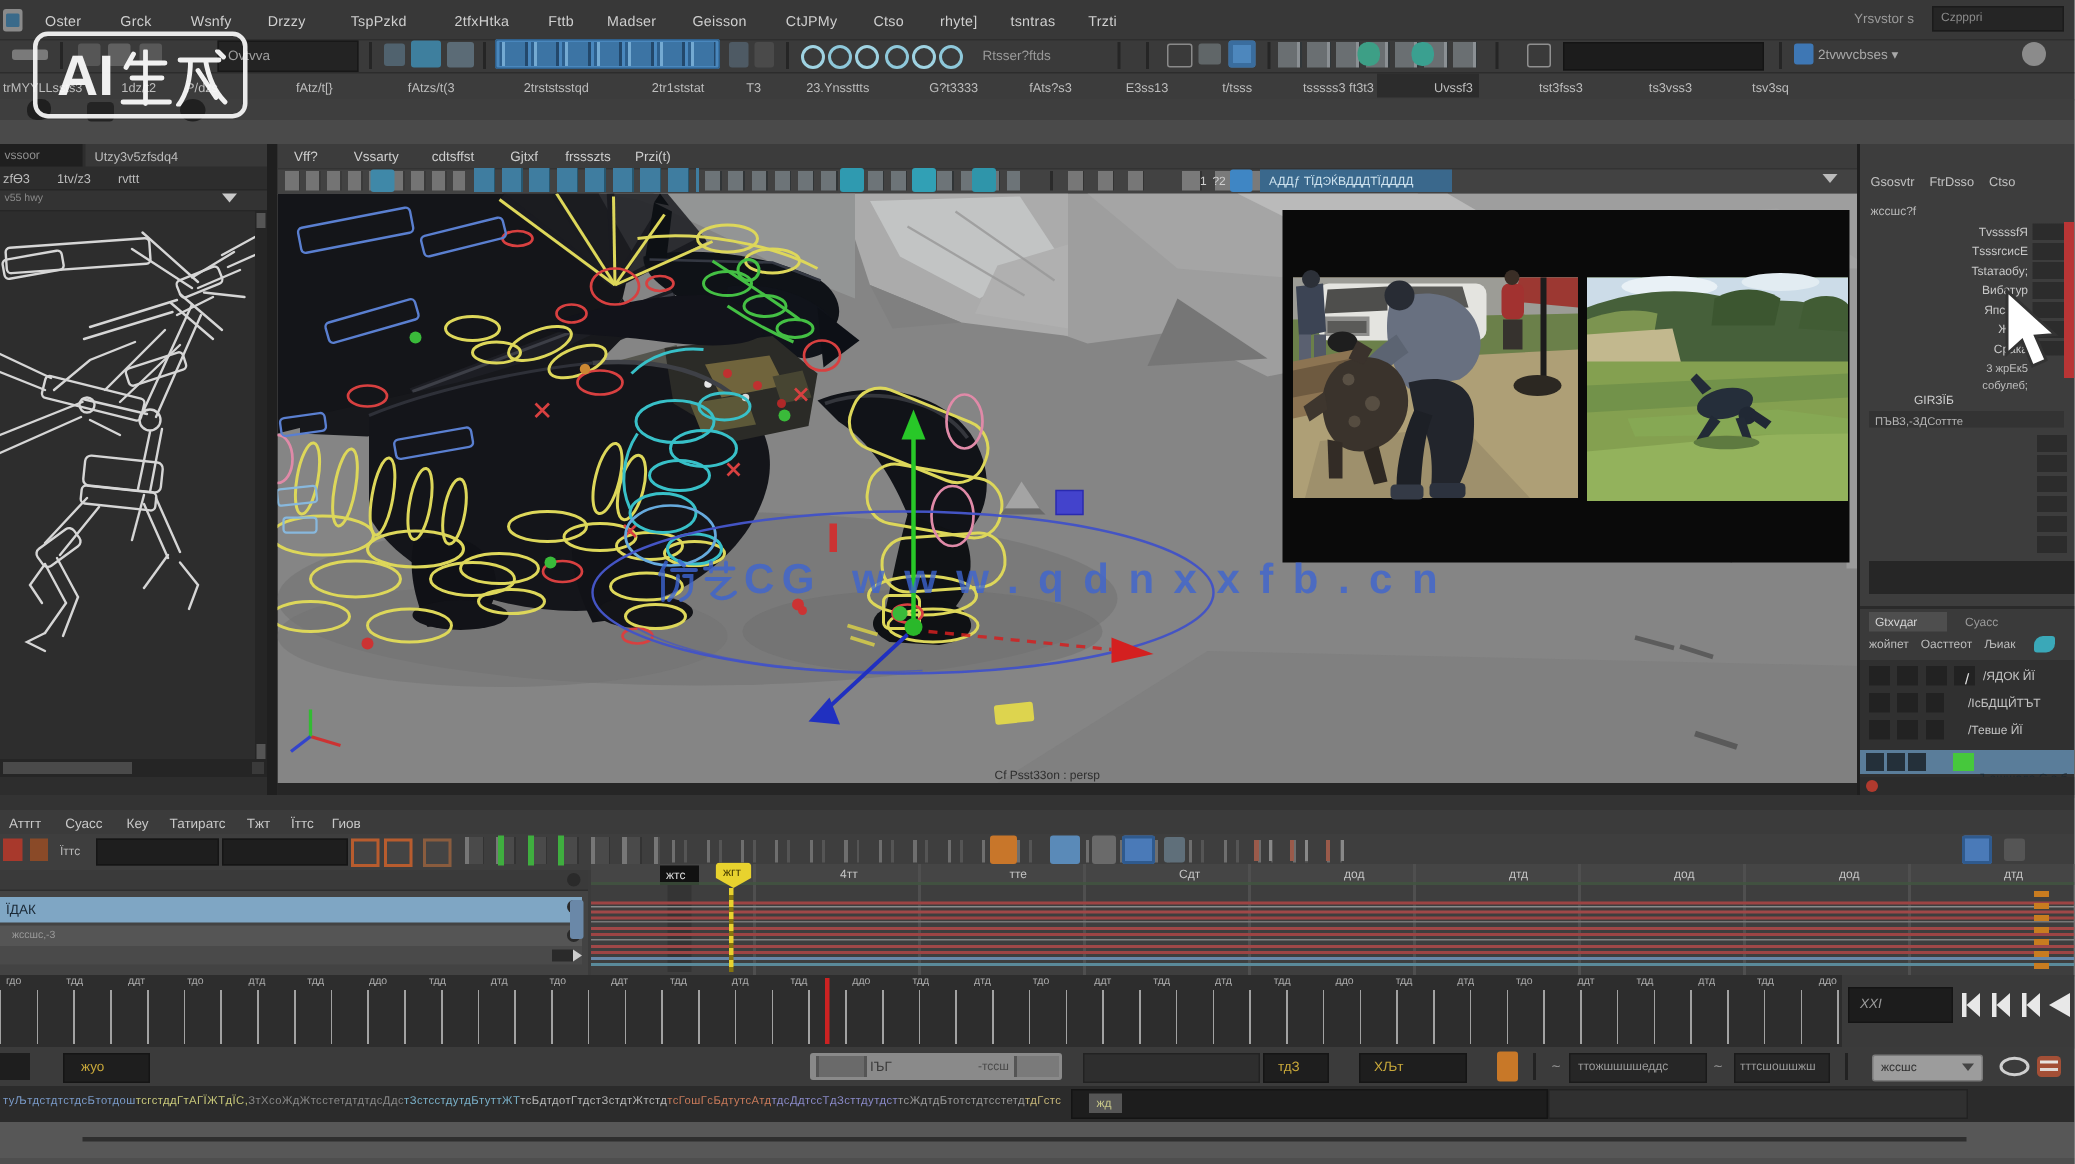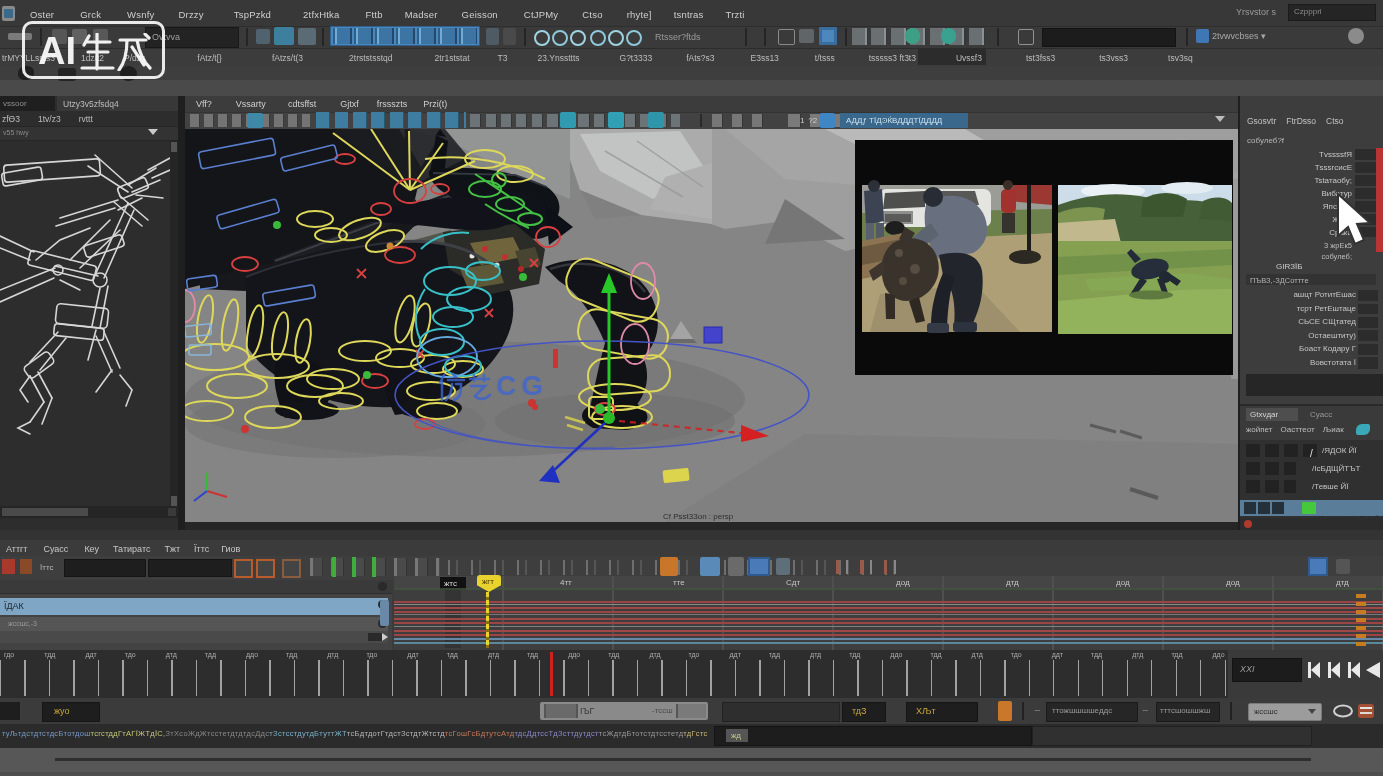--- a/index.html
+++ b/index.html
@@ -466,34 +466,32 @@
 <path d="M984,144 L996,152 L992,157 L982,150 Z" fill="#202834"></path>
 <ellipse cx="966" cy="166" rx="22" ry="4.5" fill="#5e7a40"></ellipse>
 </g>
 </svg>
 
 <div class="abs" style="left:185px;top:522px;width:1055px;height:8px;background:#262626"></div>
 
 <div class="abs" style="left:1240px;top:96px;width:143px;height:434px;background:#3d3d3d"></div>
 <div class="abs tiny" style="left:1247px;top:116px;color:#c2c2c2;font-size:8.5px">
 <span>Gsosvtr</span><span style="margin-left:10px">Ftr</span><span style="">Dssо</span><span style="margin-left:10px">Ctso</span></div>
-<div class="abs tiny" style="left:1247px;top:136px;color:#b8b8b8;font-size:8px">собулеб?f</div>
+<div class="abs tiny" style="left:1247px;top:136px;color:#b8b8b8;font-size:8px">жссшс?f</div>
 
 <div class="abs tiny" style="left:1240px;top:148px;width:112px;color:#c8c8c8;font-size:8px;text-align:right;line-height:13px">
 TvssssfЯ<br>ΤsssrсисЕ<br>Tstатаобу;<br>Вибатур<br>Япсас а<br>Жрак<br>Срака</div>
 <div class="abs" style="left:1355px;top:149px;width:23px;height:88px;background:
   repeating-linear-gradient(180deg,#2c2c2c 0 11px,#3d3d3d 11px 13px)"></div>
 
 <div class="abs" style="left:1376px;top:148px;width:7px;height:104px;background:#b93535"></div>
 <div class="abs tiny" style="left:1288px;top:240px;width:64px;color:#bdbdbd;font-size:7.5px;text-align:right;line-height:11px">3 жрЕк5<br>собулеб;</div>
 <div class="abs tiny" style="left:1276px;top:262px;color:#cfcfcf;font-size:8px">GIRЗЇБ</div>
 <div class="abs" style="left:1246px;top:274px;width:130px;height:11px;background:#333"></div>
 <div class="abs tiny" style="left:1250px;top:276px;color:#b5b5b5;font-size:7.5px">ПЪВЗ,-ЗДСоттте</div>
-<div class="abs tiny" style="left:1270px;top:288px;width:86px;color:#c5c5c5;font-size:8px;text-align:right;line-height:13.5px">
-ашцт РотитЕшас<br>тсрт РетЕштаце<br>СЬСЕ СЩтатед<br>Остаештиту)<br>Боаст Кодару Г<br>Вовстотата Ї</div>
 <div class="abs" style="left:1358px;top:290px;width:20px;height:80px;background:
   repeating-linear-gradient(180deg,#2c2c2c 0 11px,#3d3d3d 11px 13.5px)"></div>
 
 <div class="abs" style="left:1246px;top:374px;width:137px;height:22px;background:#262626"></div>
 
 <div class="abs" style="left:1240px;top:404px;width:143px;height:126px;background:#3a3a3a;border-top:2px solid #2a2a2a"></div>
 <div class="abs" style="left:1246px;top:408px;width:52px;height:13px;background:#4e4e4e"></div>
 <div class="abs tiny" style="left:1250px;top:410px;color:#d5d5d5;font-size:8px">Gtxvдаr</div>
 <div class="abs tiny" style="left:1310px;top:410px;color:#9a9a9a;font-size:8px">Суасс</div>
 <div class="abs tiny" style="left:1246px;top:425px;color:#bdbdbd;font-size:8px">
@@ -681,20 +679,21 @@
 
 <svg class="abs" style="left:437px;top:372px" width="58" height="30" viewBox="0 0 58 30">
 <g stroke="rgba(60,100,210,0.8)" stroke-width="2.6" fill="none" stroke-linecap="round">
 <path d="M7,3 L3,11 M5,9 L5,28"></path>
 <path d="M16,2 L19,5 M11,8 L27,8 M15,12 C15,20 13,24 9,28 M19,12 L24,12 C24,21 24,25 17,28"></path>
 <path d="M37,3 L37,9 M47,3 L47,9 M33,7 L52,7"></path>
 <path d="M34,14 L48,14 L38,24 C41,28 48,28 53,23"></path>
 </g>
     </svg>
 <div class="abs" style="left:496px;top:370px;font-size:28px;color:rgba(60,100,210,0.78);letter-spacing:5px;white-space:nowrap;font-weight:bold">CG</div>
+<div class="abs" style="left:568px;top:370px;font-size:28px;color:rgba(60,100,210,0.78);letter-spacing:13px;white-space:nowrap;font-weight:bold">www.qdnxxfb.cn</div>
 
 <div class="abs" style="left:22px;top:21px;width:137px;height:52px;border:3px solid rgba(248,248,248,0.93);border-radius:10px"></div>
 <div class="abs" style="left:38px;top:30px;color:rgba(250,250,250,0.95);font-size:38px;font-weight:bold">AI</div>
 <svg class="abs" style="left:80px;top:33px" width="72" height="38" viewBox="0 0 72 38">
 <g stroke="rgba(250,250,250,0.95)" stroke-width="3.2" fill="none" stroke-linecap="round">
 <path d="M9,3 L4,12 M17,1 L17,36 M7,9 L30,9 M8,19 L28,19 M2,35 L33,35"></path>
 <path d="M40,7 L66,7 M47,7 C47,19 45,29 39,37 M57,7 C59,19 63,28 70,35 M52,14 L64,32 M65,1 L69,5"></path>
 </g>
     </svg>
 

